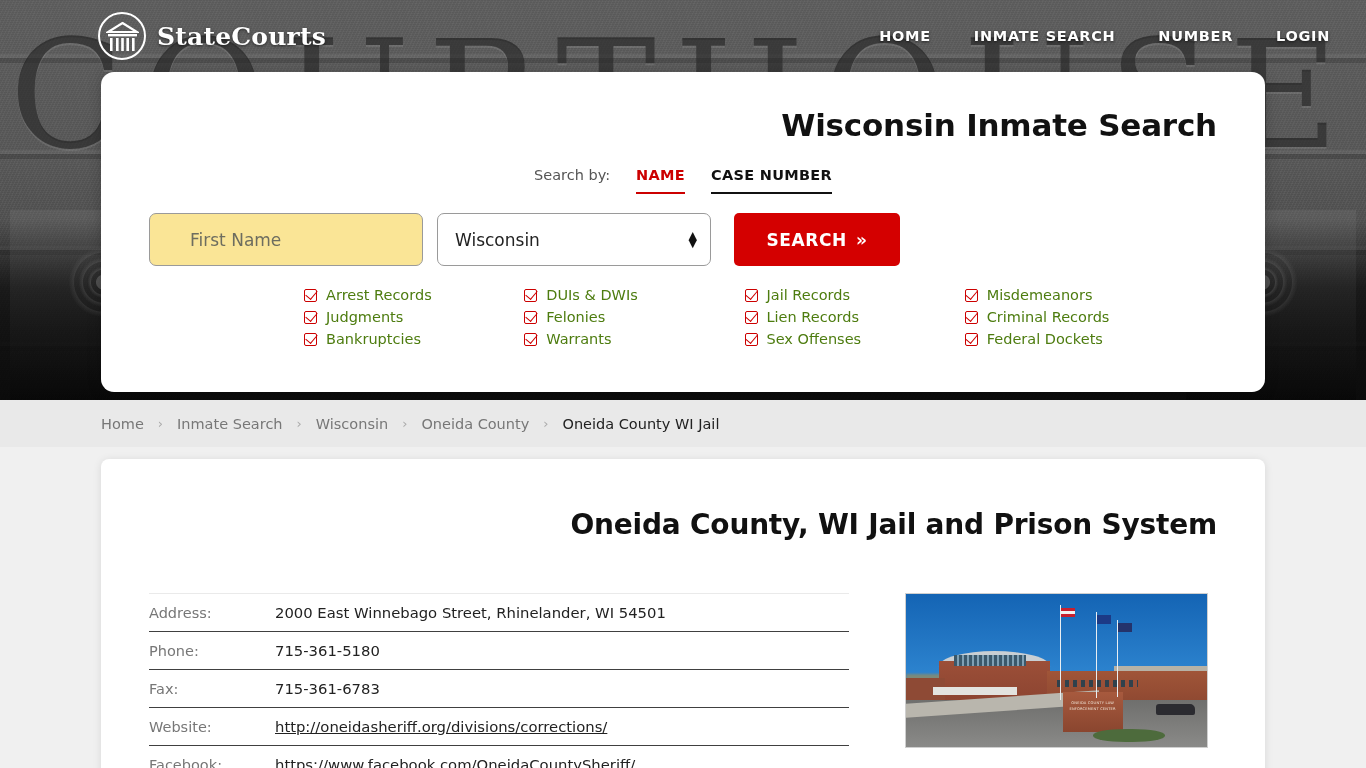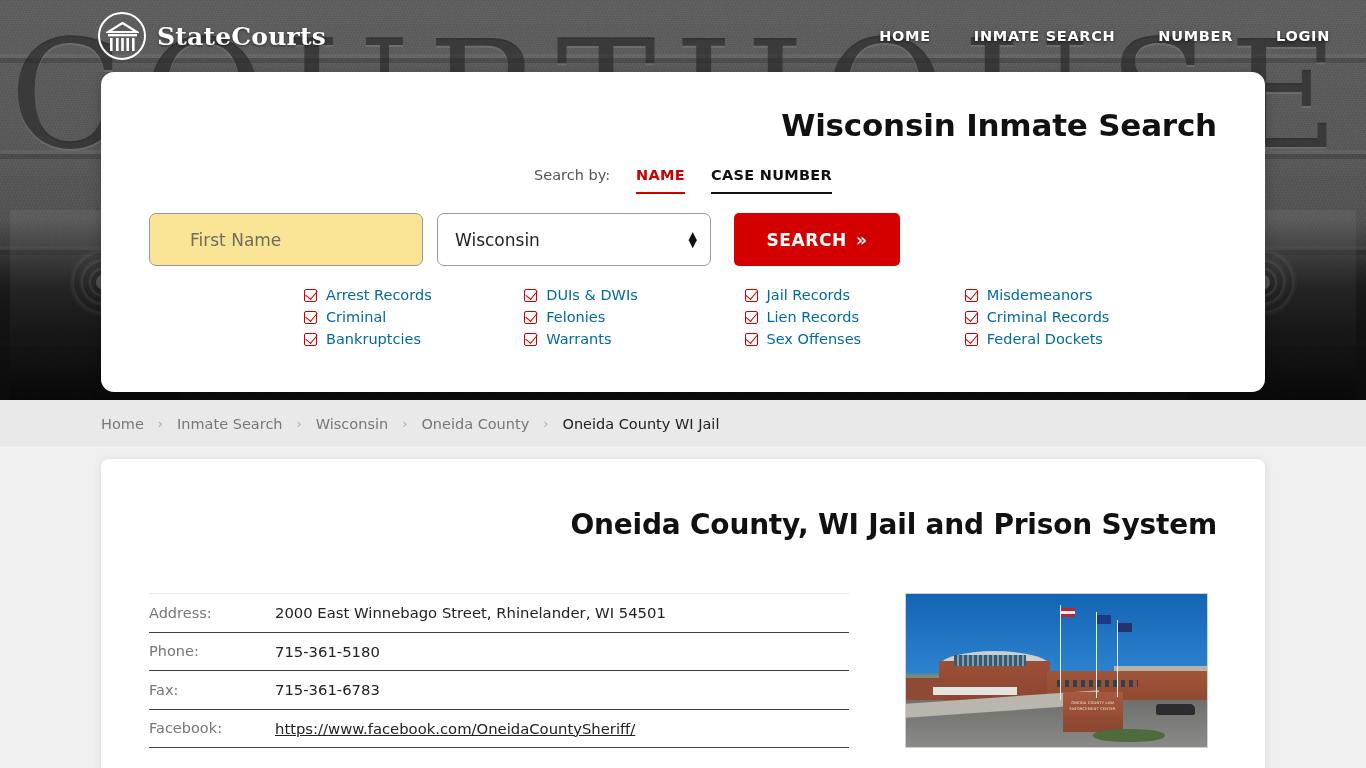--- a/index.html
+++ b/index.html
@@ -152,21 +152,21 @@
     font-size:17px; font-weight:700; letter-spacing:.6px;
     cursor:pointer; font-family:"DejaVu Sans", sans-serif;
     display:flex; align-items:center; justify-content:center; gap:9px;
     margin-left:9px;
   }
 
   .checks {
     display:grid; grid-template-columns:repeat(4, 1fr);
     margin:21px 32px 0 155px; row-gap:6px;
   }
-  .chk { display:flex; align-items:center; gap:9px; font-size:14.5px; color:#0369a1; }
+  .chk { display:flex; align-items:center; gap:9px; font-size:14.5px; color:#4d7c0f; }
   .chk-box {
     width:13px; height:13px; border:1.5px solid #c00; border-radius:2px;
     position:relative; flex:0 0 auto;
   }
   .chk-box::after {
     content:""; position:absolute; left:2.5px; top:-2px;
     width:6px; height:10px; border:solid #c00;
     border-width:0 1.7px 1.7px 0; transform:rotate(40deg);
   }
 
@@ -357,21 +357,21 @@
     <div class="chk">
         <span class="chk-box"></span>
         <span>Jail Records</span>
       </div>
     <div class="chk">
         <span class="chk-box"></span>
         <span>Misdemeanors</span>
       </div>
     <div class="chk">
         <span class="chk-box"></span>
-        <span>Criminal</span>
+        <span>Judgments</span>
       </div>
     <div class="chk">
         <span class="chk-box"></span>
         <span>Felonies</span>
       </div>
     <div class="chk">
         <span class="chk-box"></span>
         <span>Lien Records</span>
       </div>
     <div class="chk">
@@ -423,20 +423,24 @@
         </tr>
         <tr>
           <th>Phone:</th>
           <td>715-361-5180</td>
         </tr>
         <tr>
           <th>Fax:</th>
           <td>715-361-6783</td>
         </tr>
         <tr>
+          <th>Website:</th>
+          <td><a href="#">http://oneidasheriff.org/divisions/corrections/</a></td>
+        </tr>
+        <tr>
           <th>Facebook:</th>
           <td><a href="#">https://www.facebook.com/OneidaCountySheriff/</a></td>
         </tr>
       </tbody>
     </table>
 
     <div class="photo">
       <div class="sky"></div>
       <div class="hill"></div>
       <div class="wing-r2"></div>

